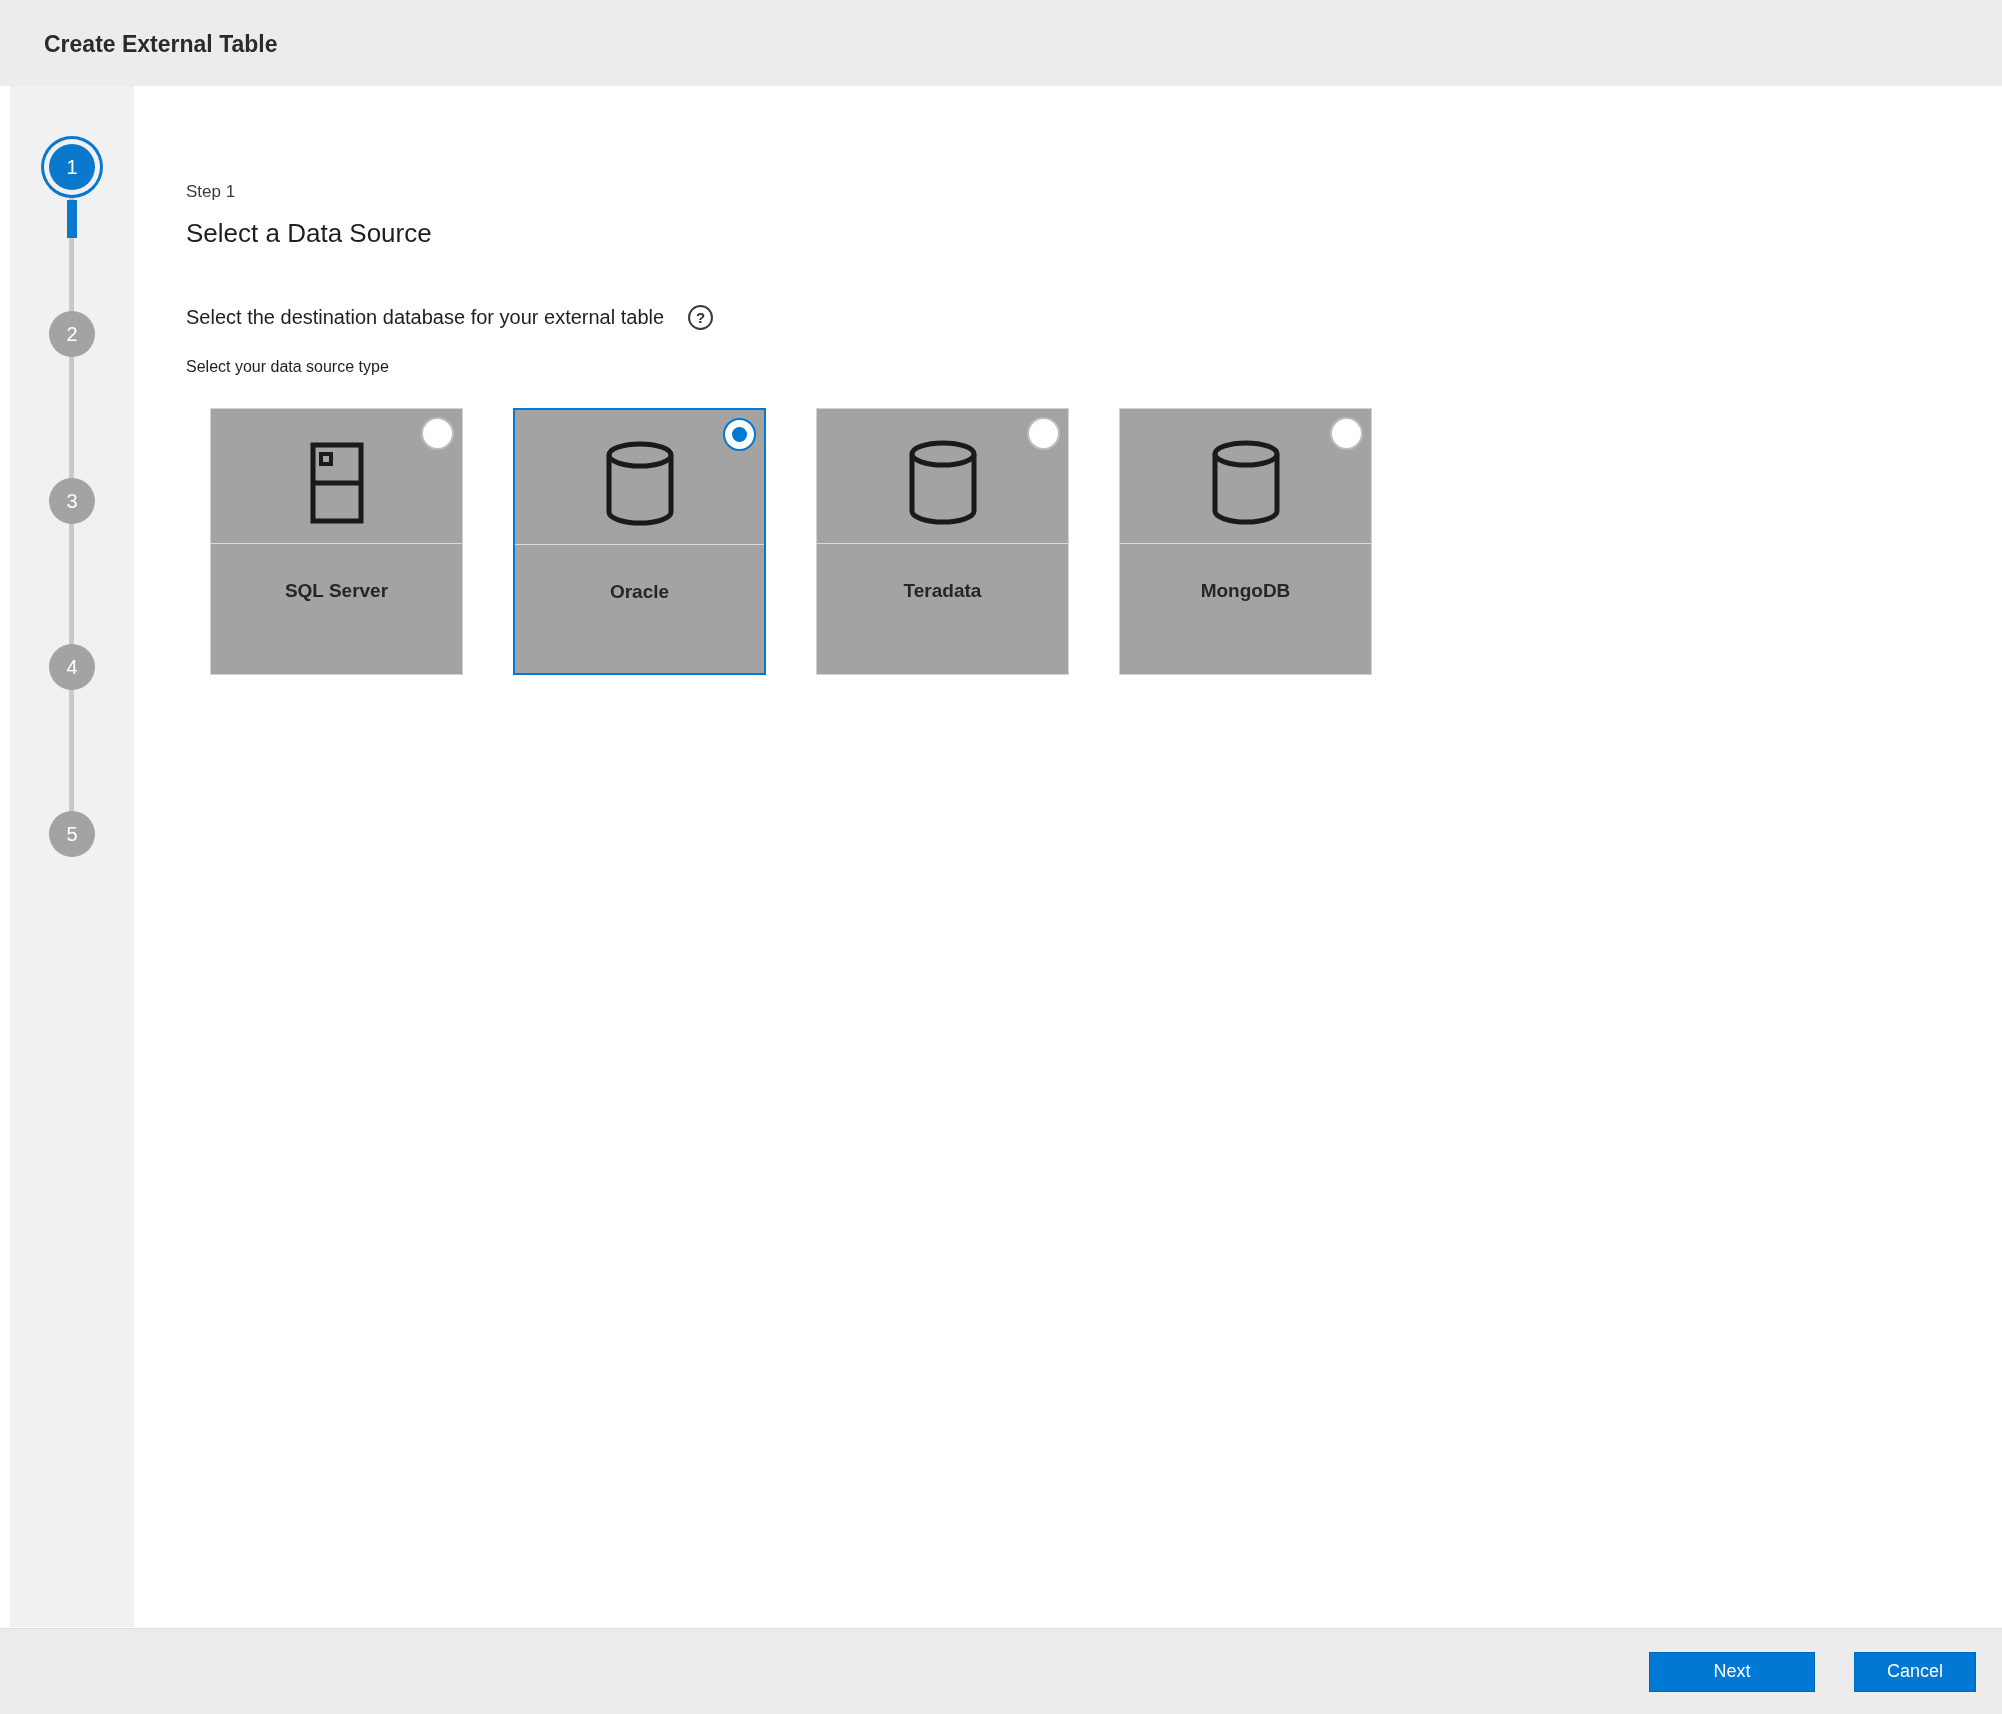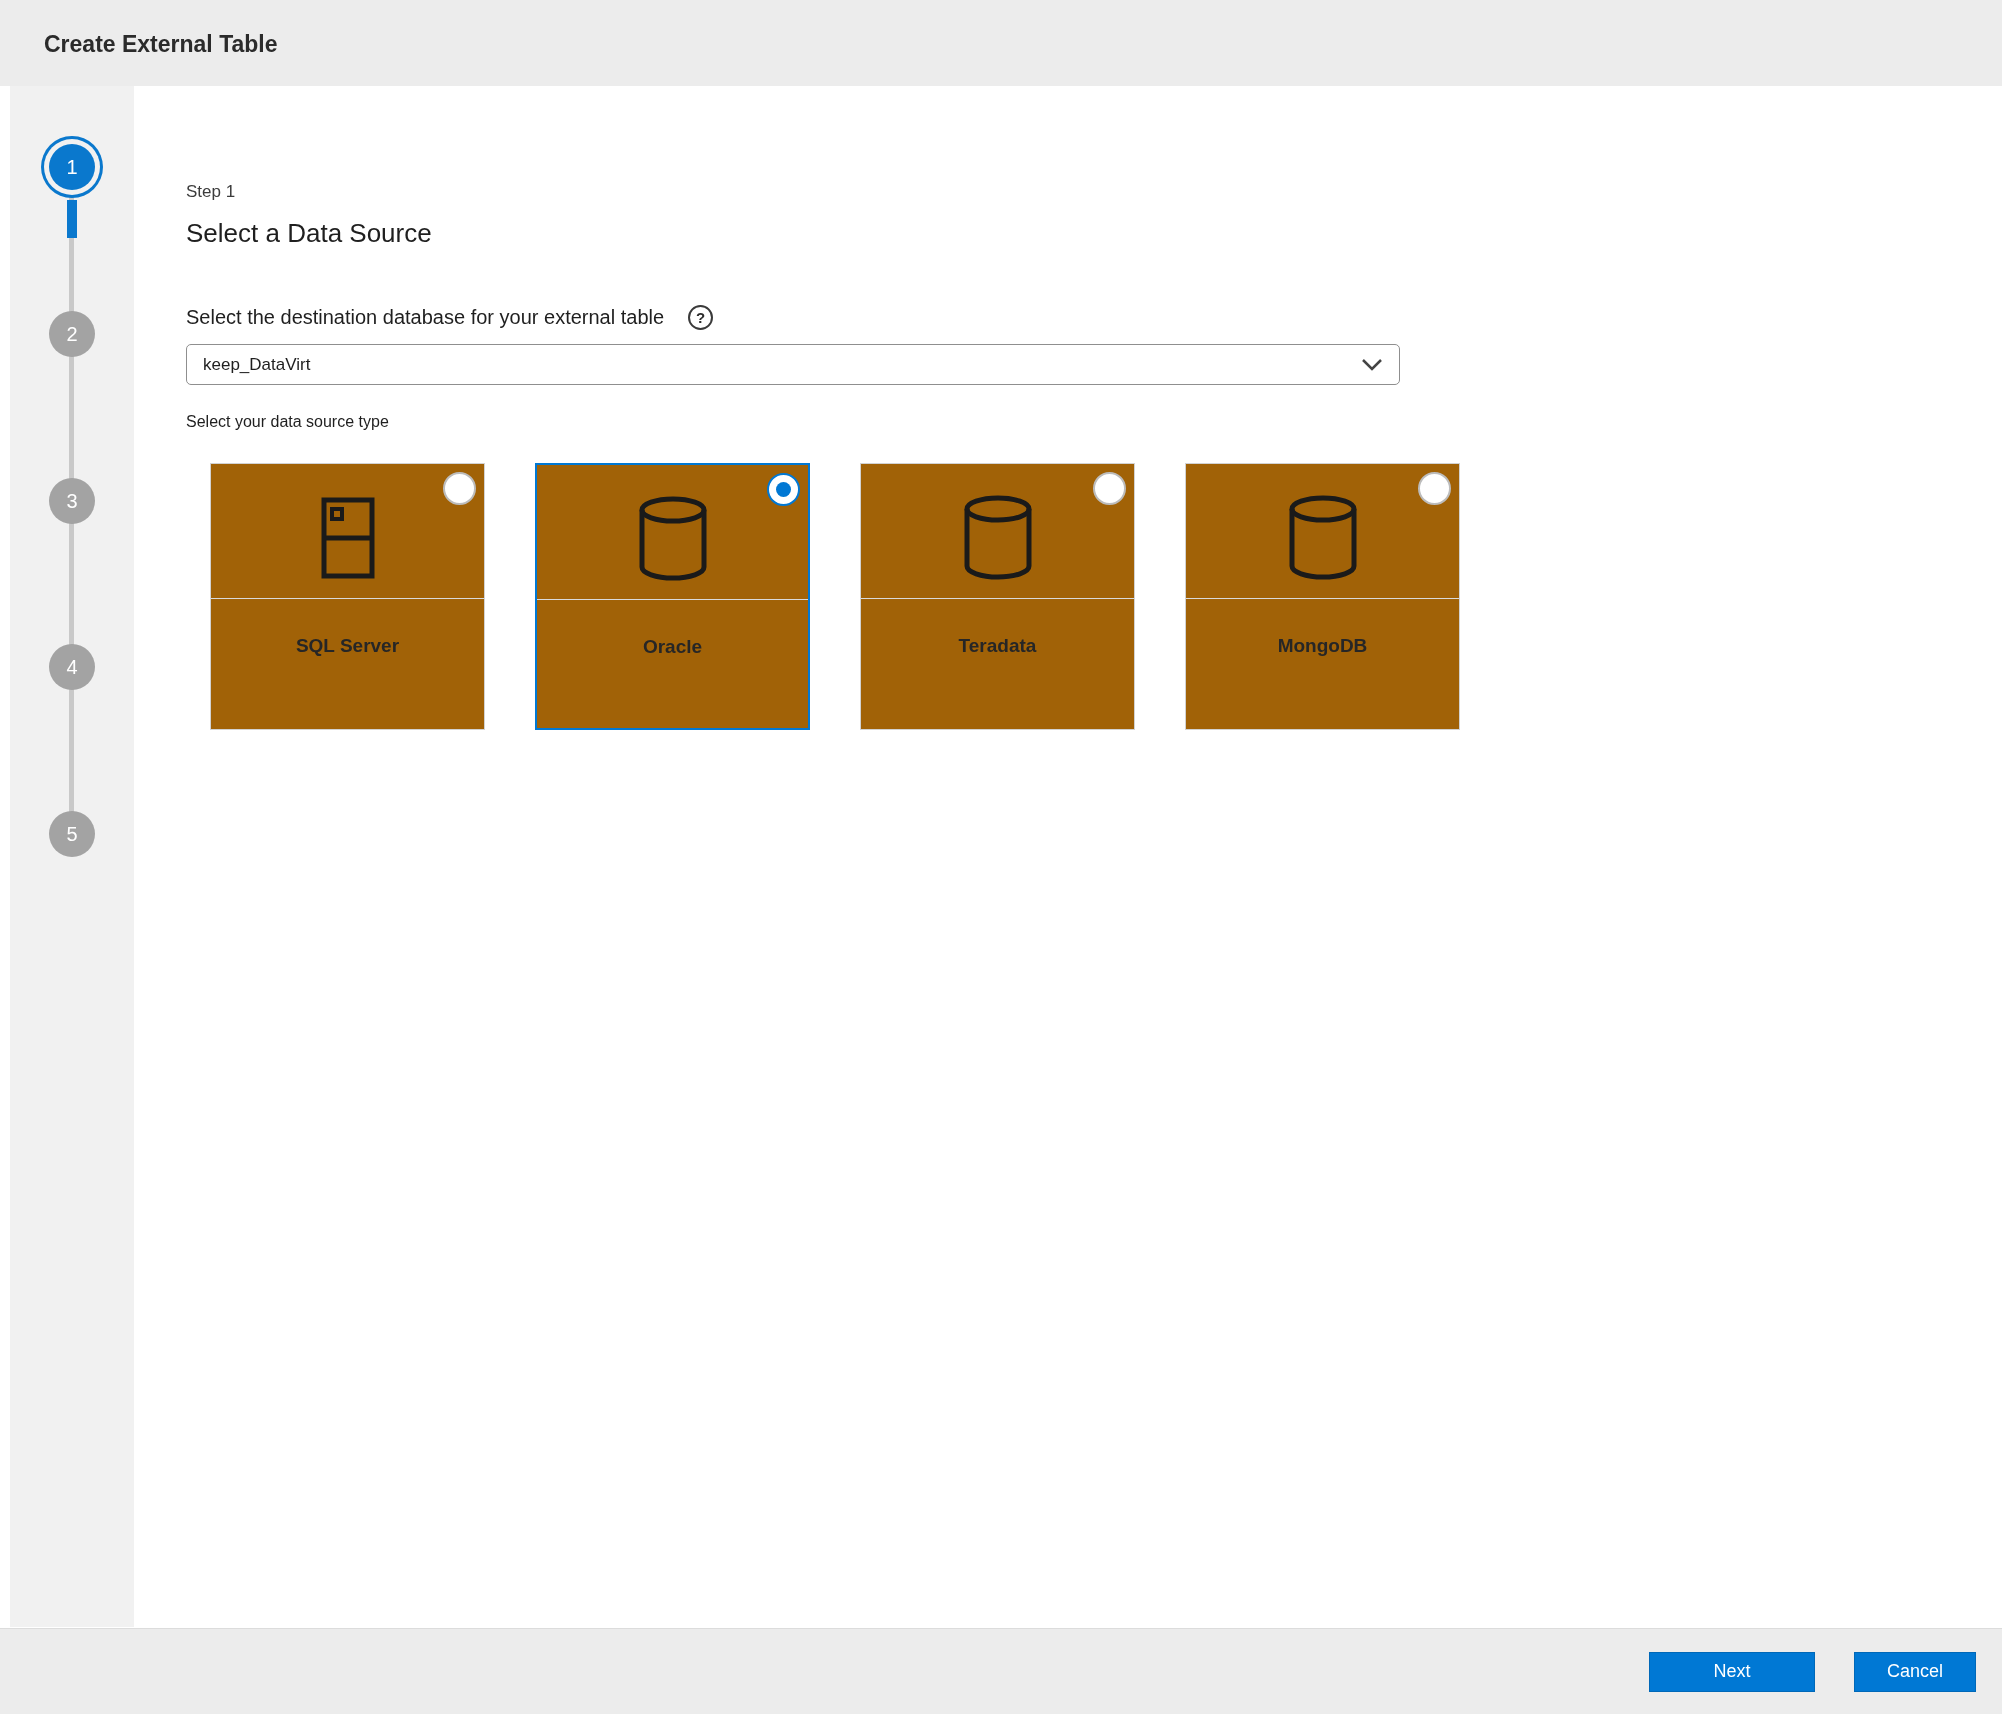--- a/index.html
+++ b/index.html
@@ -96,22 +96,22 @@
     display:flex; align-items:center; justify-content:space-between;
     padding:0 16px; font-size:17px; color:#1f1f1f;
     cursor:pointer;
   }
   .chevron { display:flex; align-items:center; }
 
   .source-type-label { margin-top:28px; font-size:16px; color:#1f1f1f; }
 
   .cards { margin-top:32px; margin-left:24px; display:flex; gap:50px; }
   .card {
-    width:275px; height:267px;
-    border:1px solid #d2d2d2; background:#a16207;
+    width:253px; height:267px;
+    border:1px solid #d2d2d2; background:#a3a3a3;
     position:relative; cursor:pointer;
   }
   .card.selected { border:2px solid #0078d4; }
   .radio {
     position:absolute; top:8px; right:8px; width:33px; height:33px;
     border:2px solid #bcbcbc; border-radius:50%; background:#ffffff;
   }
   .card.selected .radio { border-color:#0078d4; }
   .card.selected .radio::after {
     content:""; position:absolute; top:50%; left:50%;
@@ -160,28 +160,20 @@
 
   <div class="main">
     <div class="step-label">Step 1</div>
     <div class="page-title">Select a Data Source</div>
 
     <div class="dest-row">
       <span>Select the destination database for your external table</span>
       <span class="help-icon">?</span>
     </div>
 
-    <div class="dropdown">
-      <span>keep_DataVirt</span>
-      <span class="chevron">
-        <svg width="22" height="13" viewBox="0 0 22 13">
-            <path d="M2 2 L11 11 L20 2" fill="none" stroke="#444444" stroke-width="2.5"></path>
-          </svg>
-      </span>
-    </div>
 
     <div class="source-type-label">Select your data source type</div>
 
     <div class="cards">
 
       <div class="card">
         <span class="radio"></span>
         <div class="icon-wrap">
           <svg width="56" height="84" viewBox="0 0 56 84">
             <rect x="4" y="4" width="48" height="76" fill="none" stroke="#1a1a1a" stroke-width="5"></rect>

